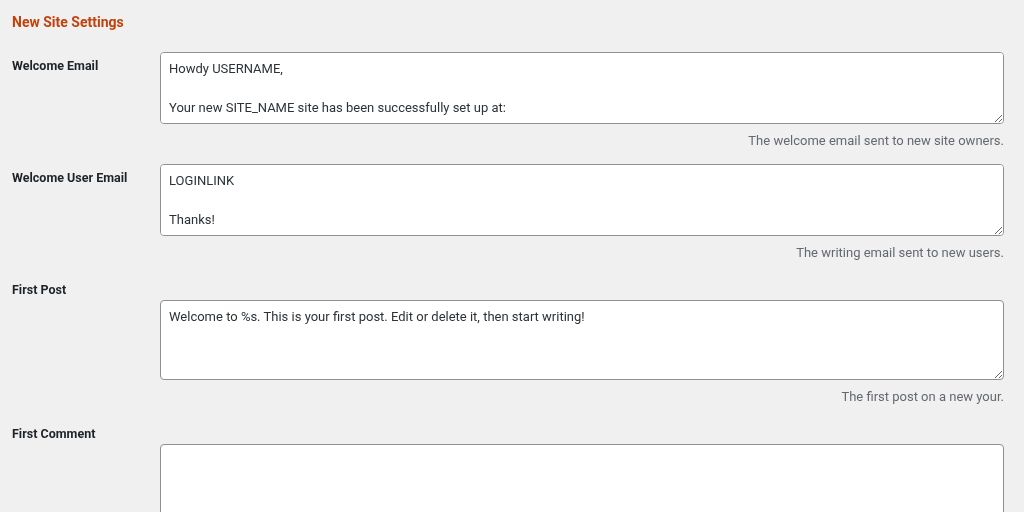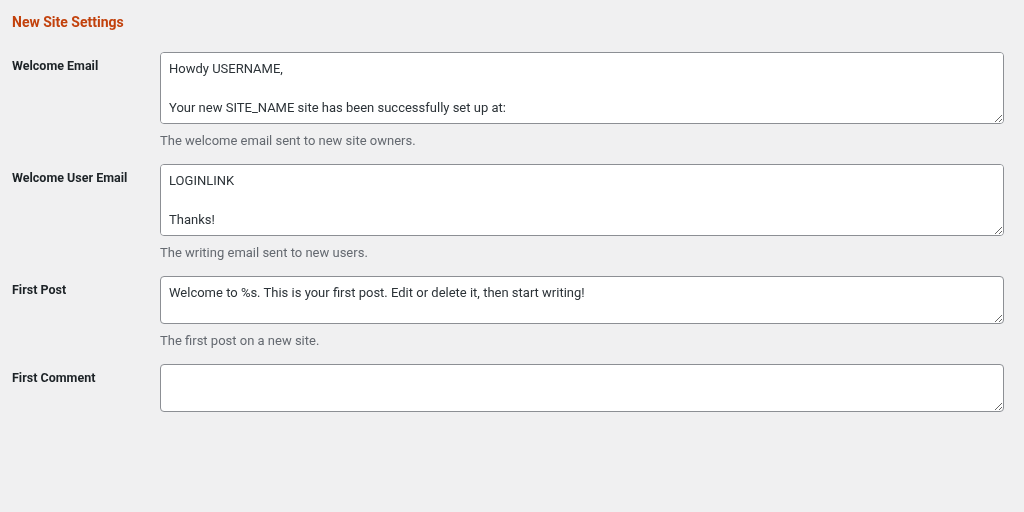--- a/index.html
+++ b/index.html
@@ -45,23 +45,24 @@
       font-size: 13px;
       padding: 6px 8px;
       line-height: 1.5;
       color: #2c3338;
       resize: vertical;
     }
     .description {
       font-size: 13px;
       color: #646970;
       margin-top: 6px;
+      text-align: right;
     }
     .ta-short { height: 72px; }
-    .ta-tall { height: 48px; }
+    .ta-tall { height: 80px; margin-top: 24px; }
   </style>
 </head>
 <body>
 
 <h2 class="section-heading">New Site Settings</h2>
 
 <table class="form-table">
   <tbody>
     <tr>
       <th>Welcome Email</th>
@@ -81,21 +82,21 @@
 Thanks!
 
 --The Team @ SITE_NAME</textarea>
         <p class="description">The writing email sent to new users.</p>
       </td>
     </tr>
     <tr>
       <th>First Post</th>
       <td>
         <textarea class="ta-tall" style="">Welcome to %s. This is your first post. Edit or delete it, then start writing!</textarea>
-        <p class="description">The first post on a new site.</p>
+        <p class="description">The first post on a new your.</p>
       </td>
     </tr>
     <tr>
       <th>First Comment</th>
       <td>
         <textarea class="ta-tall" style=""></textarea>
       </td>
     </tr>
   </tbody>
 </table>

